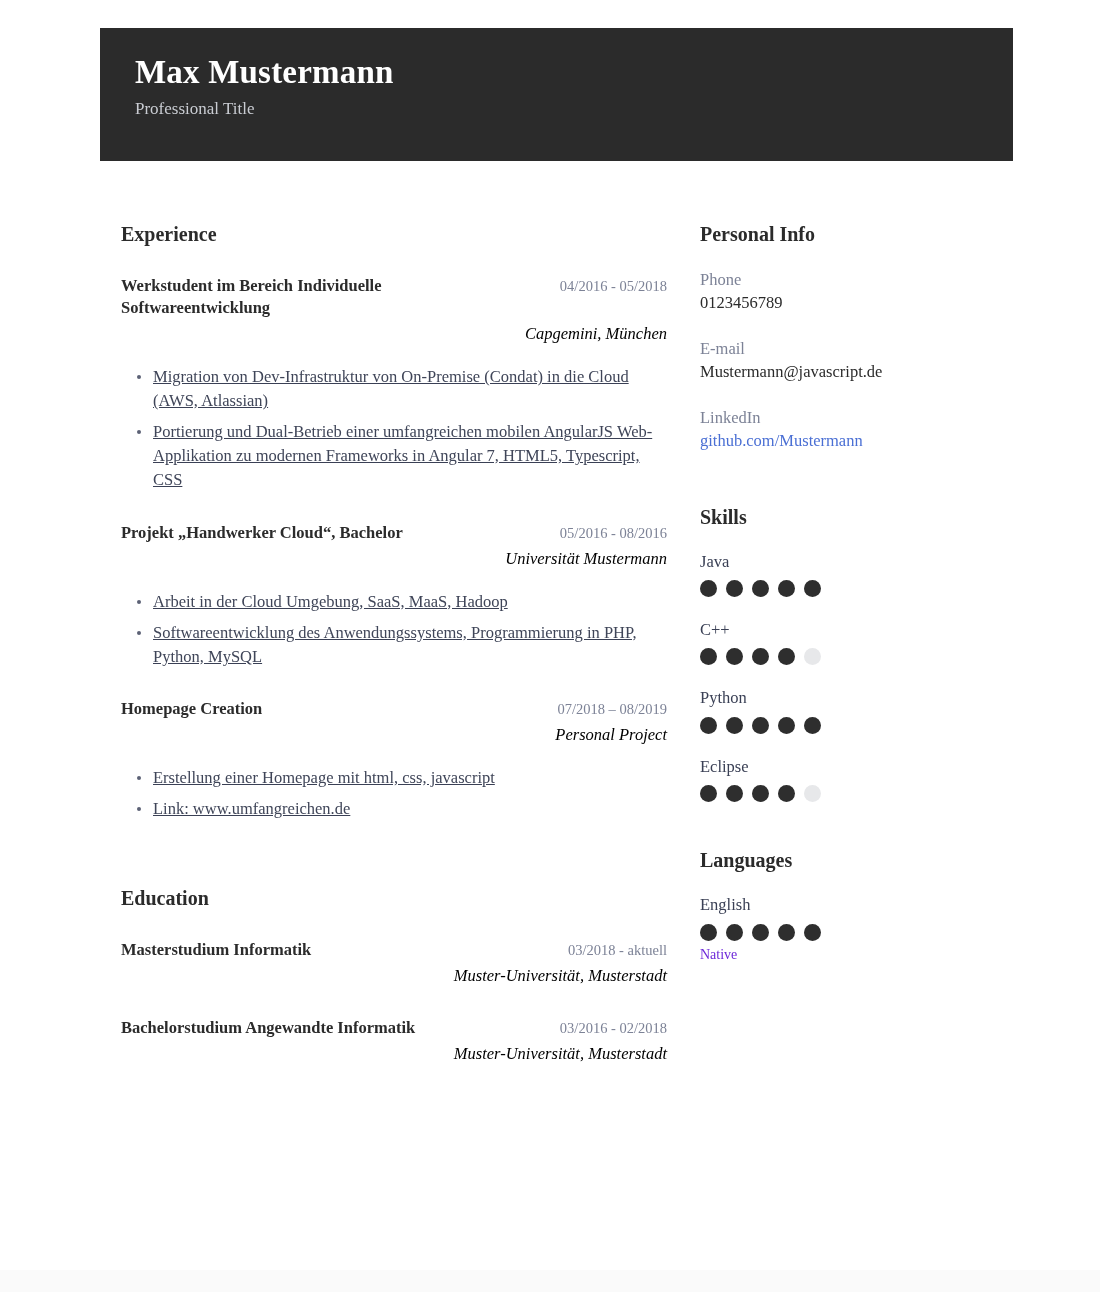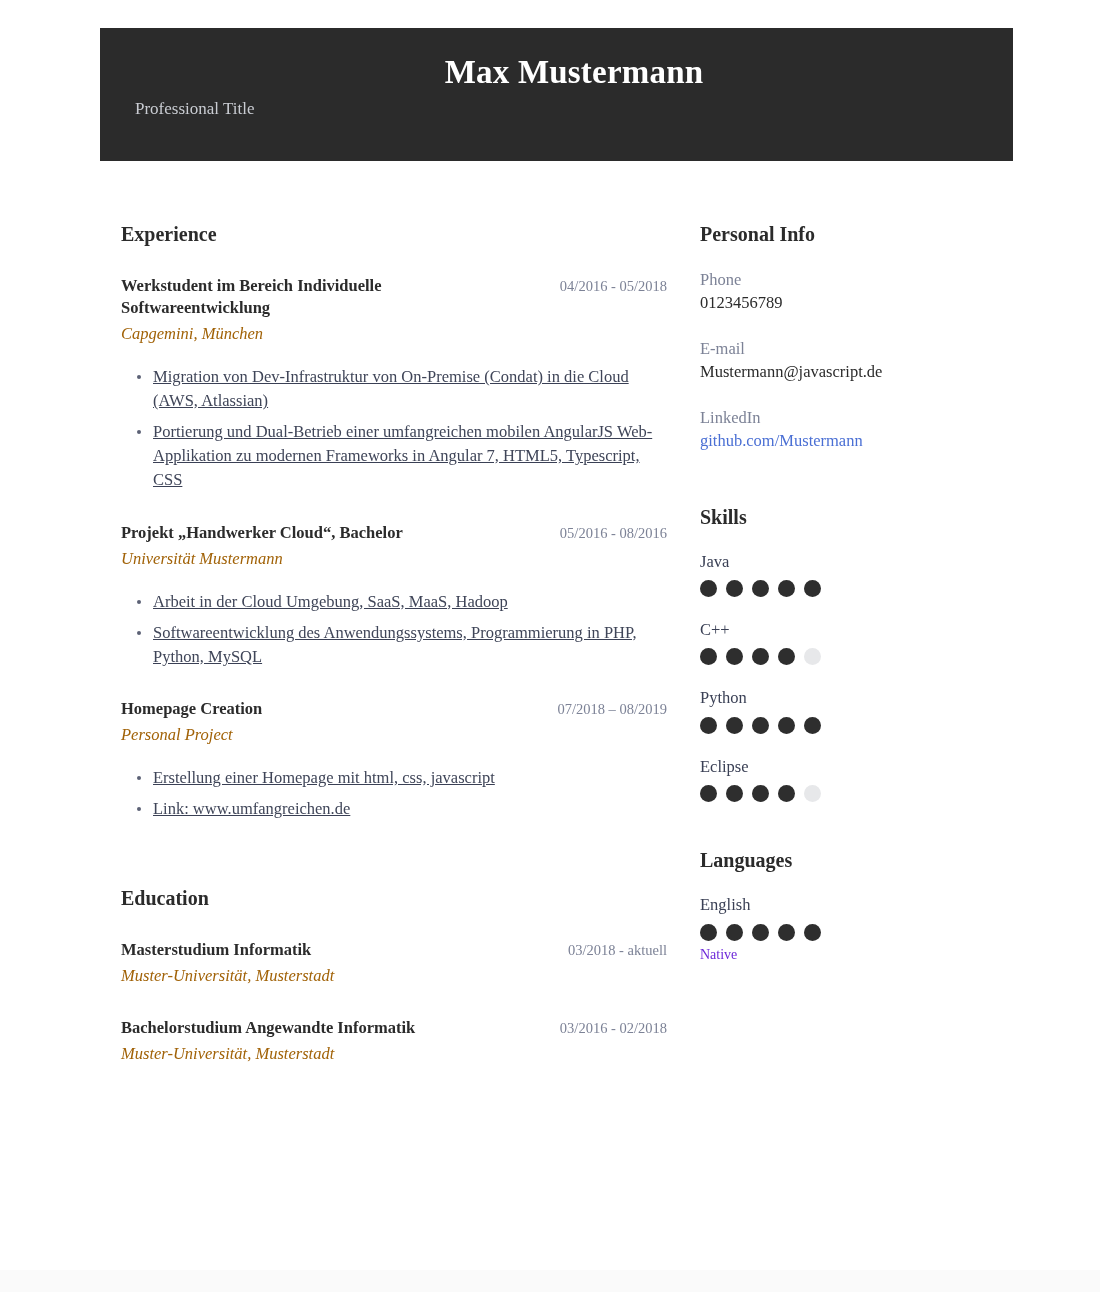--- a/index.html
+++ b/index.html
@@ -34,21 +34,20 @@
     box-sizing: border-box;
     padding: 26px 0 0 35px;
   }
   .header-name {
     font-size: 33px;
     font-weight: bold;
     color: #ffffff;
     letter-spacing: 0.2px;
     line-height: 1.15;
     margin: 0 0 7px 0;
-    text-align: center;
   }
   .header-title {
     font-size: 17px;
     font-weight: normal;
     color: #c9ccd2;
     line-height: 1.2;
     margin: 0;
   }
 
   
@@ -102,23 +101,24 @@
     right: 0;
     top: 3px;
     font-size: 14.5px;
     color: #7c8296;
     white-space: nowrap;
     text-align: center;
   }
   .entry-sub {
     font-size: 16.5px;
     font-style: italic;
-    color: #a16207;
+    color: #000000;
     line-height: 1.45;
     margin: 3px 0 0 0;
+    text-align: right;
   }
   .entry-bullets {
     list-style: none;
     margin: 19px 0 0 0;
     padding: 0;
     text-decoration: underline;
   }
   .entry-bullets li {
     position: relative;
     padding-left: 32px;

